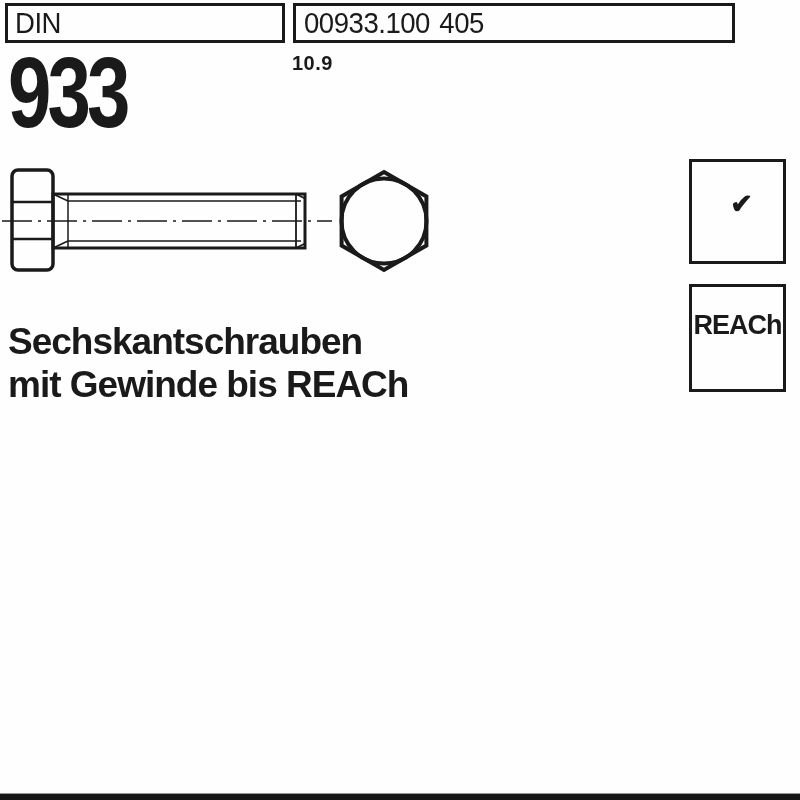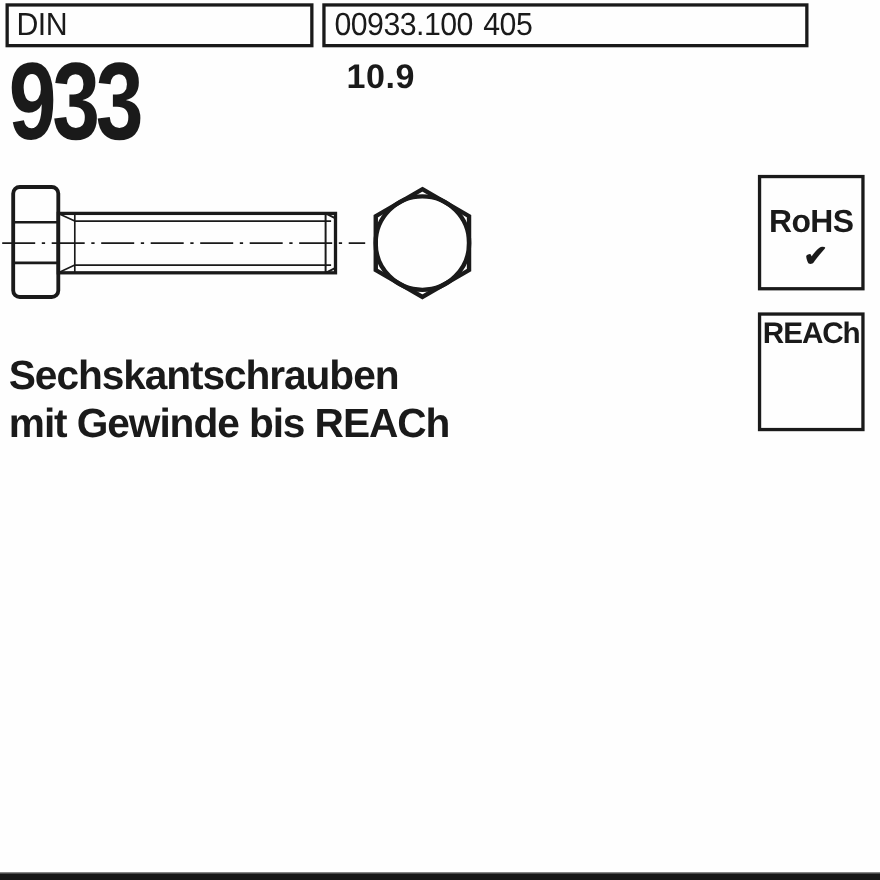--- a/index.html
+++ b/index.html
@@ -18,37 +18,37 @@
   .hbox-art{flex:1;justify-content:flex-start;padding:0 8px;}
   .hdr-text{font-size:29px;letter-spacing:-0.5px;line-height:1;transform:scaleX(0.95);transform-origin:left center;white-space:nowrap;}
   .hdr-right{font-size:29px;letter-spacing:-0.5px;line-height:1;transform:scaleX(0.95);transform-origin:right center;}
   
   .std-number{
     position:absolute;left:8px;top:42px;
     font-size:100px;font-weight:bold;letter-spacing:-5px;line-height:1;
     transform:scaleX(0.78);transform-origin:left top;
   }
   .strength{
-    position:absolute;left:315px;top:52px;
-    font-size:31px;font-weight:bold;letter-spacing:0.5px;
+    position:absolute;left:292px;top:52px;
+    font-size:20px;font-weight:bold;letter-spacing:0.5px;
   }
   
   .drawing{position:absolute;left:0;top:160px;width:440px;height:125px;}
   
   .title-block{position:absolute;left:8px;top:320px;font-weight:bold;font-size:37px;letter-spacing:-1px;line-height:43px;white-space:nowrap;}
   
   .badge{
     position:absolute;left:689px;width:97px;
     border:3px solid #1a1a1a;box-sizing:border-box;background:#fefefe;
     text-align:center;font-weight:bold;
   }
   .badge-rohs{top:159px;height:105px;padding-top:26px;}
   .rohs-label{font-size:29px;letter-spacing:-0.5px;line-height:1;}
   .check{font-size:27px;line-height:1.2;padding-left:8px;}
-  .badge-reach{top:284px;height:108px;padding-top:1px;}
+  .badge-reach{top:284px;height:108px;padding-top:23px;}
   .reach-line{font-size:27px;letter-spacing:-1px;line-height:31px;}
   
   .bottom-bar{position:absolute;left:0;bottom:0;width:800px;height:6px;background:#161616;border-top:1px solid #9a9a9a;}
 </style>
 </head>
 <body>
 
 <div class="page">
 
   <div class="header-row">
@@ -80,21 +80,20 @@
     <polygon points="384,12 426.4,36.5 426.4,85.5 384,110 341.6,85.5 341.6,36.5" stroke-width="4"></polygon>
     <circle cx="384" cy="61" r="42.5" stroke-width="4"></circle>
   </svg>
 
   <div class="title-block">
     <div>Sechskantschrauben</div>
     <div>mit Gewinde bis REACh</div>
   </div>
 
   <div class="badge badge-rohs">
-    <div class="rohs-label">RoHS</div>
     <div class="check">✔</div>
   </div>
 
   <div class="badge badge-reach">
     <div class="reach-line">REACh</div>
   </div>
 
   <div class="bottom-bar"></div>
 
 </div>

